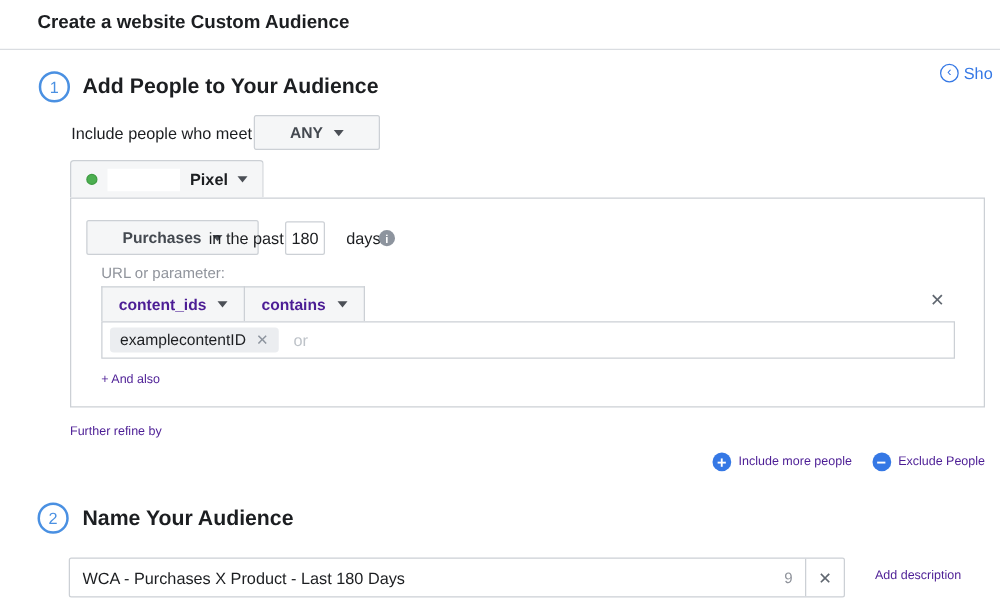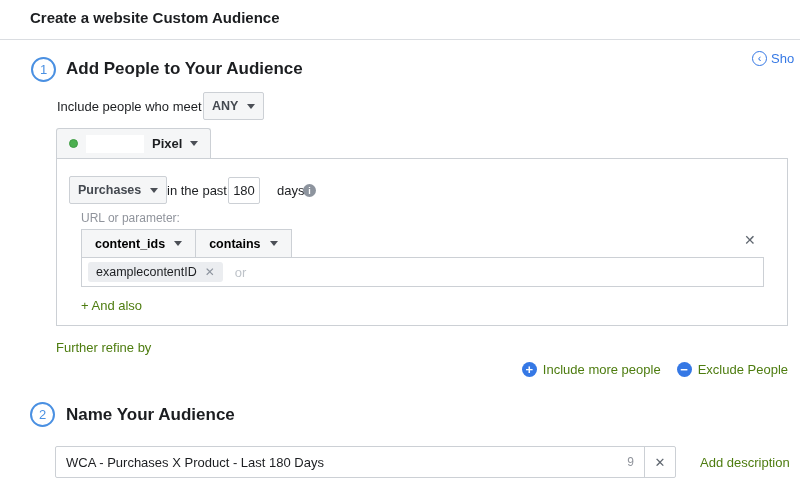--- a/index.html
+++ b/index.html
@@ -16,21 +16,21 @@
                  display:flex; align-items:center; justify-content:center; font-size:11px; line-height:1;
                  color:#3578e5; padding-bottom:1px; }
 
   .step-circle { position:absolute; width:25px; height:25px; border:2px solid #4a90e2; border-radius:50%;
                  color:#4a90e2; font-size:13px; display:flex; align-items:center; justify-content:center; }
   .section-heading { position:absolute; font-size:17px; font-weight:bold; color:#1c1e21; }
 
   .txt13 { font-size:13px; color:#1c1e21; }
   .pos { position:absolute; }
 
-  .dropdown-box { display:inline-flex; align-items:center; gap:9px; height:28px; padding:0 8px;
+  .dropdown-box { display:inline-flex; align-items:center; gap:9px; height:28px; padding:0 28px;
                   background:#f5f6f7; border:1px solid #ccd0d5; border-radius:2px; cursor:pointer; }
   .dropdown-box .dd-label { font-size:12.5px; font-weight:bold; color:#444950; }
   .caret { width:0; height:0; border-left:4px solid transparent; border-right:4px solid transparent;
            border-top:5px solid #4b4f56; display:inline-block; }
 
   .pixel-tab { position:absolute; left:56px; top:128px; height:30px; display:flex; align-items:center;
                gap:8px; padding:0 12px; background:#f5f6f7; border:1px solid #ccd0d5; border-bottom:none;
                border-radius:3px 3px 0 0; cursor:pointer; }
   .pixel-dot { width:9px; height:9px; border-radius:50%; background:#4caf50; border:1px solid #3f9c43; }
   .pixel-redacted { width:58px; height:18px; background:#fff; }
@@ -43,34 +43,34 @@
                 border-radius:2px; text-align:center; font-size:13px; color:#1c1e21; font-family:inherit; }
   .info-icon { position:absolute; left:246px; top:25px; width:13px; height:13px; border-radius:50%;
                background:#8d949e; color:#fff; font-size:9px; font-weight:bold; display:flex;
                align-items:center; justify-content:center; cursor:pointer; }
   .gray-label { font-size:12px; color:#90949c; }
 
   .param-tabs { position:absolute; left:24px; top:70px; display:flex; }
   .param-tab { display:inline-flex; align-items:center; gap:9px; height:28px; padding:0 13px;
                background:#f5f6f7; border:1px solid #ccd0d5; border-bottom:none; cursor:pointer; }
   .param-tab + .param-tab { border-left:none; }
-  .param-tab .dd-label { font-size:12.5px; font-weight:bold; color:#000000; }
+  .param-tab .dd-label { font-size:12.5px; font-weight:bold; color:#4c1d95; }
 
   .token-field { position:absolute; left:24px; top:98px; width:683px; height:30px; border:1px solid #ccd0d5;
                  background:#fff; display:flex; align-items:center; padding-left:6px; cursor:text; }
   .token-chip { display:inline-flex; align-items:center; gap:8px; background:#ebedf0; border-radius:3px;
                 padding:3px 8px; font-size:12.5px; color:#1c1e21; }
   .chip-x { color:#8d949e; font-size:12px; cursor:pointer; line-height:1; }
   .or-input { flex:1; border:none; outline:none; font-size:13px; padding-left:12px; font-family:inherit;
               color:#1c1e21; background:transparent; }
   .or-input::placeholder { color:#bec3c9; }
 
   .remove-rule { position:absolute; left:687px; top:73px; color:#606770; font-size:14px; cursor:pointer; }
 
-  .blue-link { color:#4d7c0f; font-size:13px; cursor:pointer; text-decoration:none; }
+  .blue-link { color:#4c1d95; font-size:10px; cursor:pointer; text-decoration:none; }
 
   .actions-row { position:absolute; right:12px; top:362px; display:flex; gap:16px; align-items:center; }
   .action-item { display:flex; align-items:center; gap:6px; cursor:pointer; }
   .action-circle { width:15px; height:15px; border-radius:50%; background:#3578e5; color:#fff;
                    font-size:13px; line-height:1; display:flex; align-items:center; justify-content:center;
                    font-weight:bold; padding-bottom:1px; }
 
   .name-field { position:absolute; left:55px; top:446px; width:621px; height:32px; border:1px solid #ccd0d5;
                 border-radius:2px; display:flex; align-items:center; background:#fff; }
   .name-input { flex:1; border:none; outline:none; font-size:13px; padding:0 10px; font-family:inherit;

